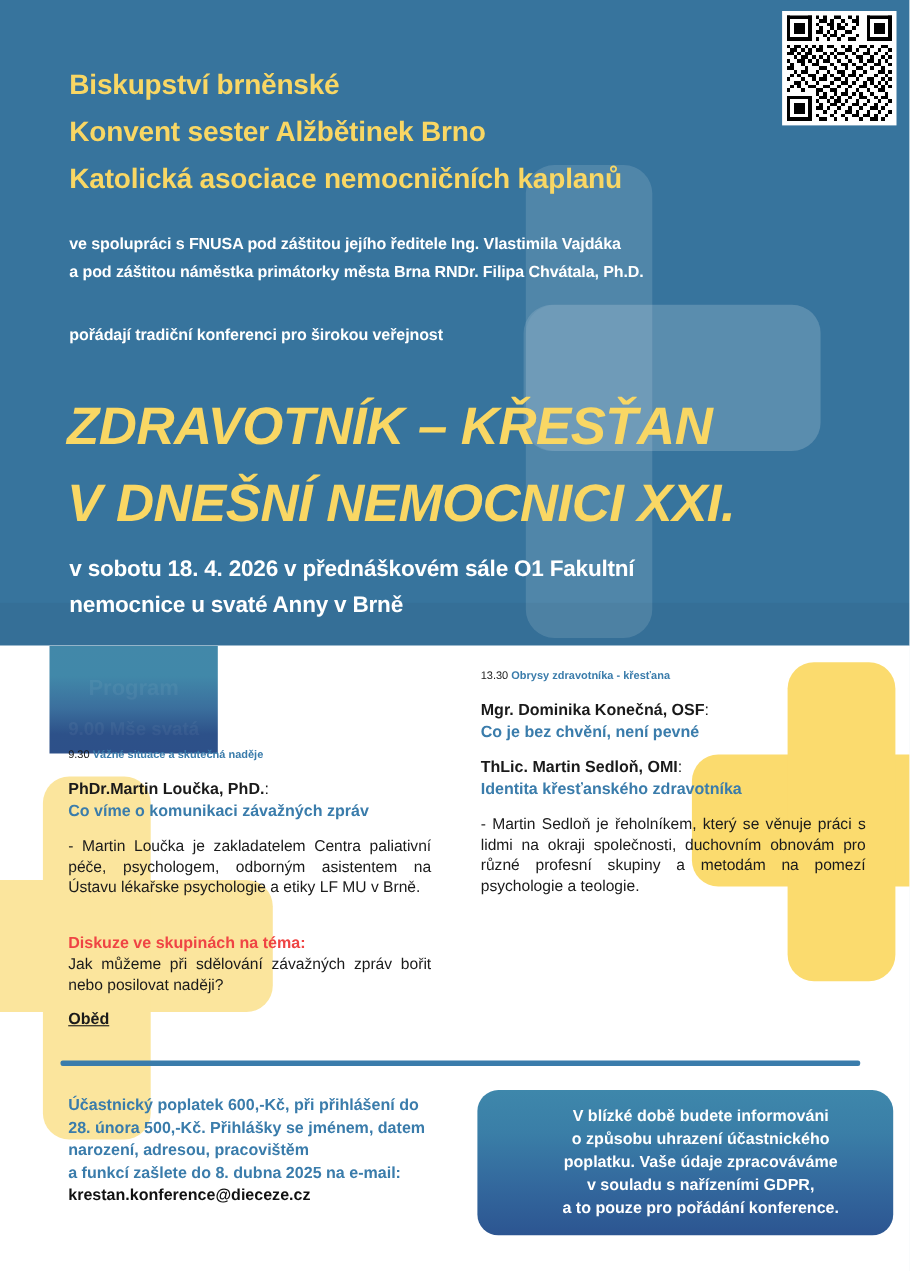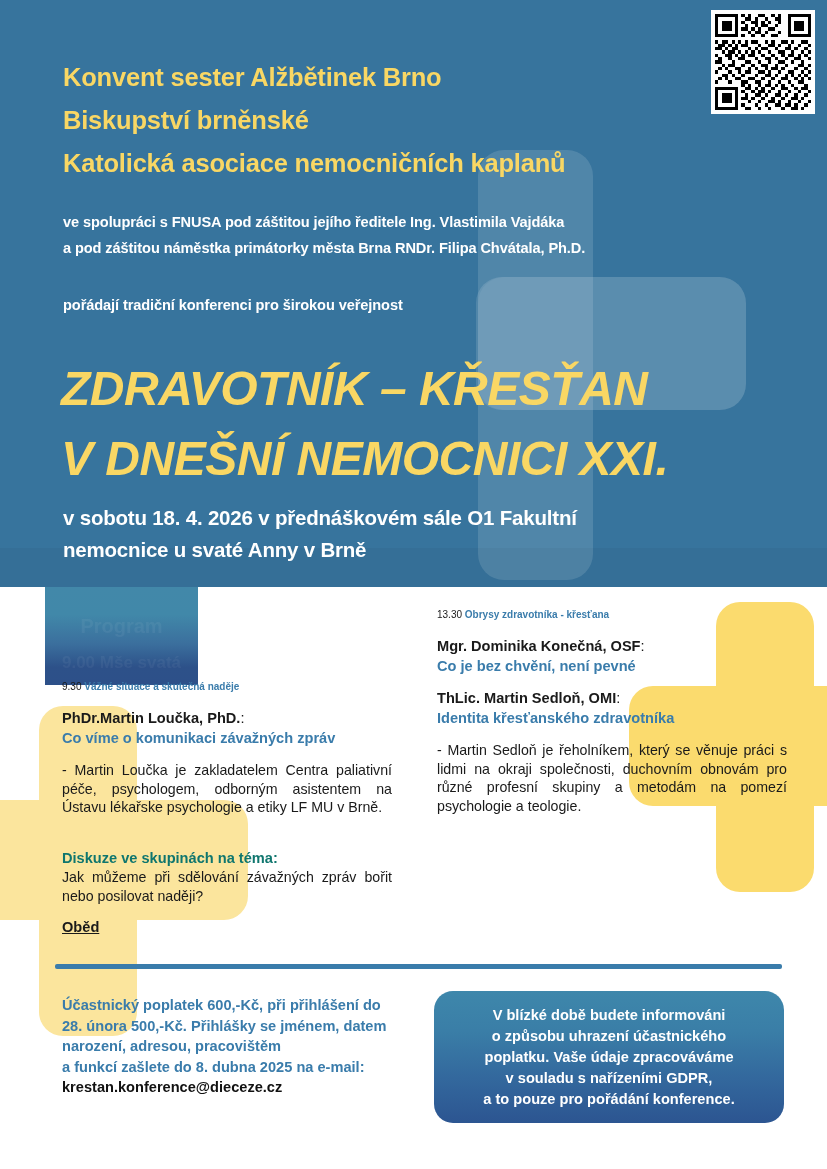--- a/index.html
+++ b/index.html
@@ -247,21 +247,21 @@
     font-size: 14.2px;
     line-height: 18.5px;
     color: #1a1a1a;
     text-align: justify;
     text-align-last: left;
     margin-bottom: 13px;
   }
   .disc-head {
     font-size: 14.6px;
     line-height: 19.5px;
-    color: #0f766e;
+    color: #ef4444;
     font-weight: bold;
     margin-top: 32px;
   }
   .disc-body {
     font-size: 14.2px;
     line-height: 18.5px;
     color: #1a1a1a;
     text-align: justify;
     text-align-last: left;
     margin-bottom: 13px;
@@ -305,20 +305,21 @@
   
   .gdpr-box {
     position: absolute;
     left: 434px; top: 404px;
     width: 350px; height: 132px;
     border-radius: 19px;
     background: linear-gradient(180deg, #3e87ab 0%, #3a7ea7 30%, #33689d 66%, #2c5591 100%);
     display: flex;
     align-items: center;
     justify-content: center;
+    padding-left: 28px;
   }
   .gdpr-text {
     color: #ffffff;
     font-size: 14.6px;
     font-weight: bold;
     line-height: 21px;
     text-align: center;
     white-space: pre-line;
   }
 </style>
@@ -567,22 +568,22 @@
             <rect x="13" y="28" width="1" height="1"></rect>
           <rect x="16" y="28" width="1" height="1"></rect>
             <rect x="20" y="28" width="1" height="1"></rect>
           <rect x="23" y="28" width="2" height="1"></rect>
             <rect x="26" y="28" width="1" height="1"></rect>
         </g>
       </svg>
     </div>
 
     <div class="org-lines">
+      <div class="org-line">Biskupství brněnské</div>
       <div class="org-line">Konvent sester Alžbětinek Brno</div>
-      <div class="org-line">Biskupství brněnské</div>
       <div class="org-line">Katolická asociace nemocničních kaplanů</div>
     </div>
 
     <div class="sub-lines">
       <div class="sub-line">ve spolupráci s FNUSA pod záštitou jejího ředitele Ing. Vlastimila Vajdáka</div>
       <div class="sub-line">a pod záštitou náměstka primátorky města Brna RNDr. Filipa Chvátala, Ph.D.</div>
     </div>
 
     <div class="tagline">pořádají tradiční konferenci pro širokou veřejnost</div>
 

